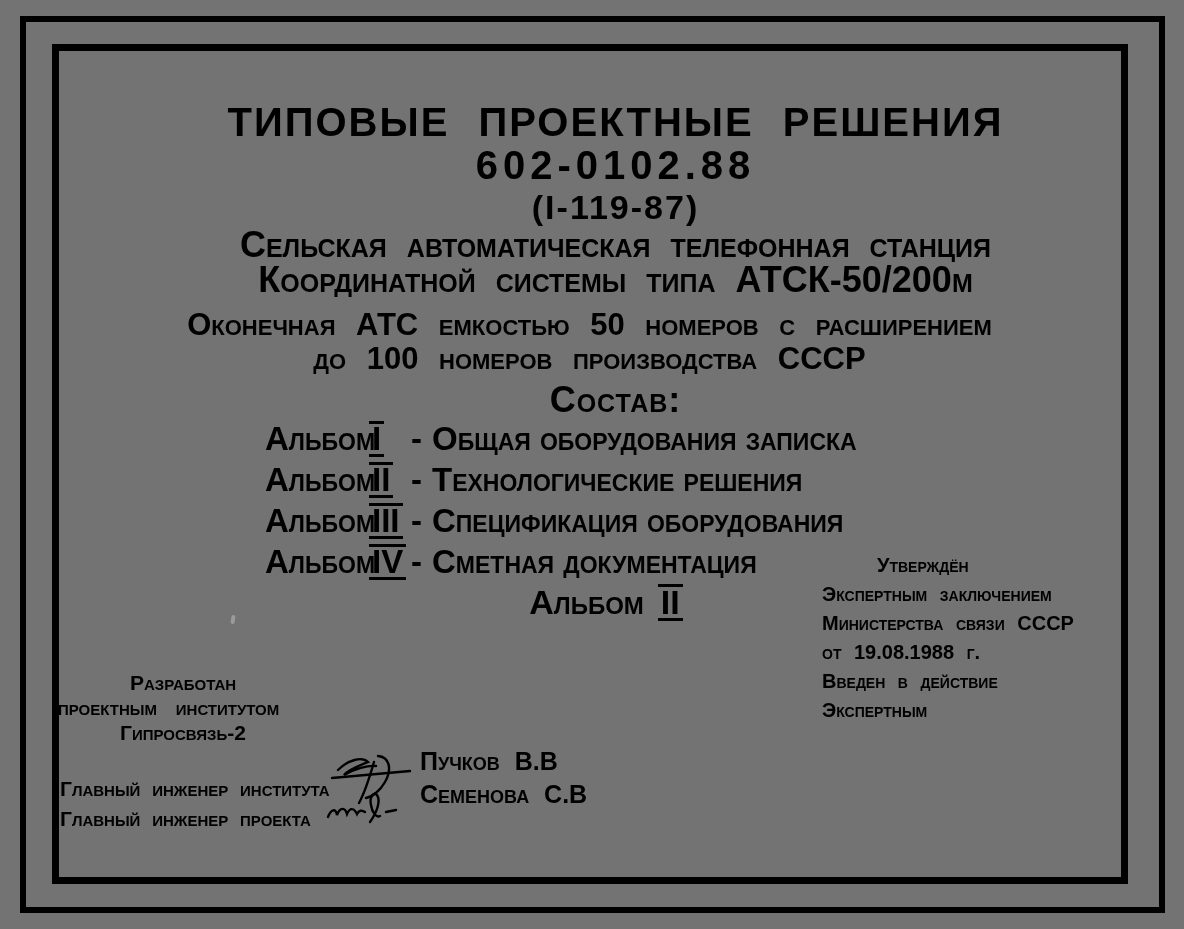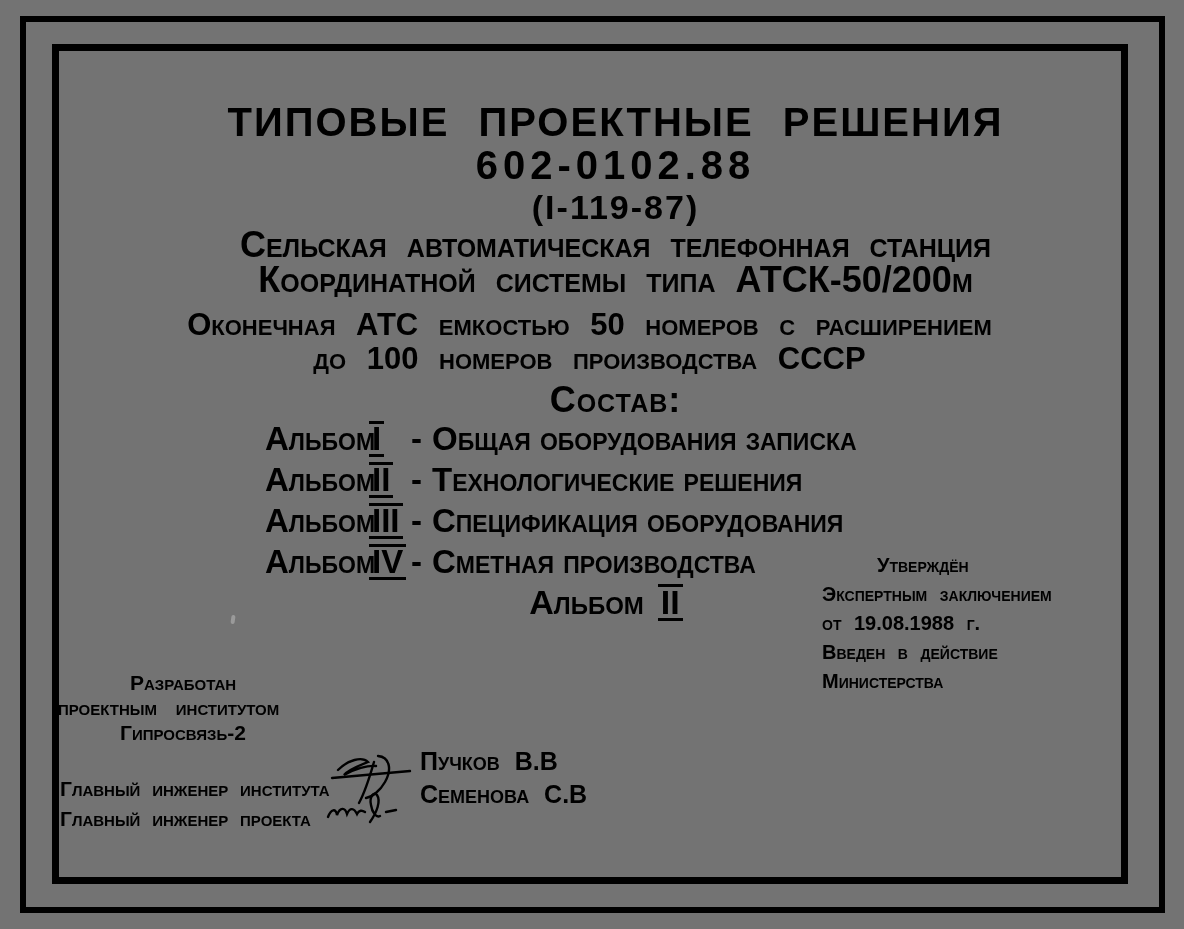--- a/index.html
+++ b/index.html
@@ -99,34 +99,35 @@
         </span>
       <span class="dash">-</span>
       <span class="sc">Спецификация оборудования</span>
     </div>
     <div class="album-row">
       <span class="aw sc">Альбом</span>
       <span class="roman-col">
           <span class="roman">IV</span>
         </span>
       <span class="dash">-</span>
-      <span class="sc">Сметная производства</span>
+      <span class="sc">Сметная документация</span>
     </div>
   </div>
 
   <div class="current-album sc">
     <span>Альбом</span><span class="roman">II</span>
   </div>
 
   <div class="approval sc">
     <div class="ctr">Утверждён</div>
     <div>Экспертным заключением</div>
+    <div>Министерства связи СССР</div>
     <div>от 19.08.1988 г.</div>
     <div>Введен в действие</div>
-    <div>Министерства</div>
+    <div>Экспертным</div>
   </div>
 
   <div class="developer sc">
     <div class="c">Разработан</div>
     <div class="w">проектным институтом</div>
     <div class="c">Гипросвязь-2</div>
   </div>
 
   <div class="sig-roles sc">
     <div>Главный инженер института</div>

